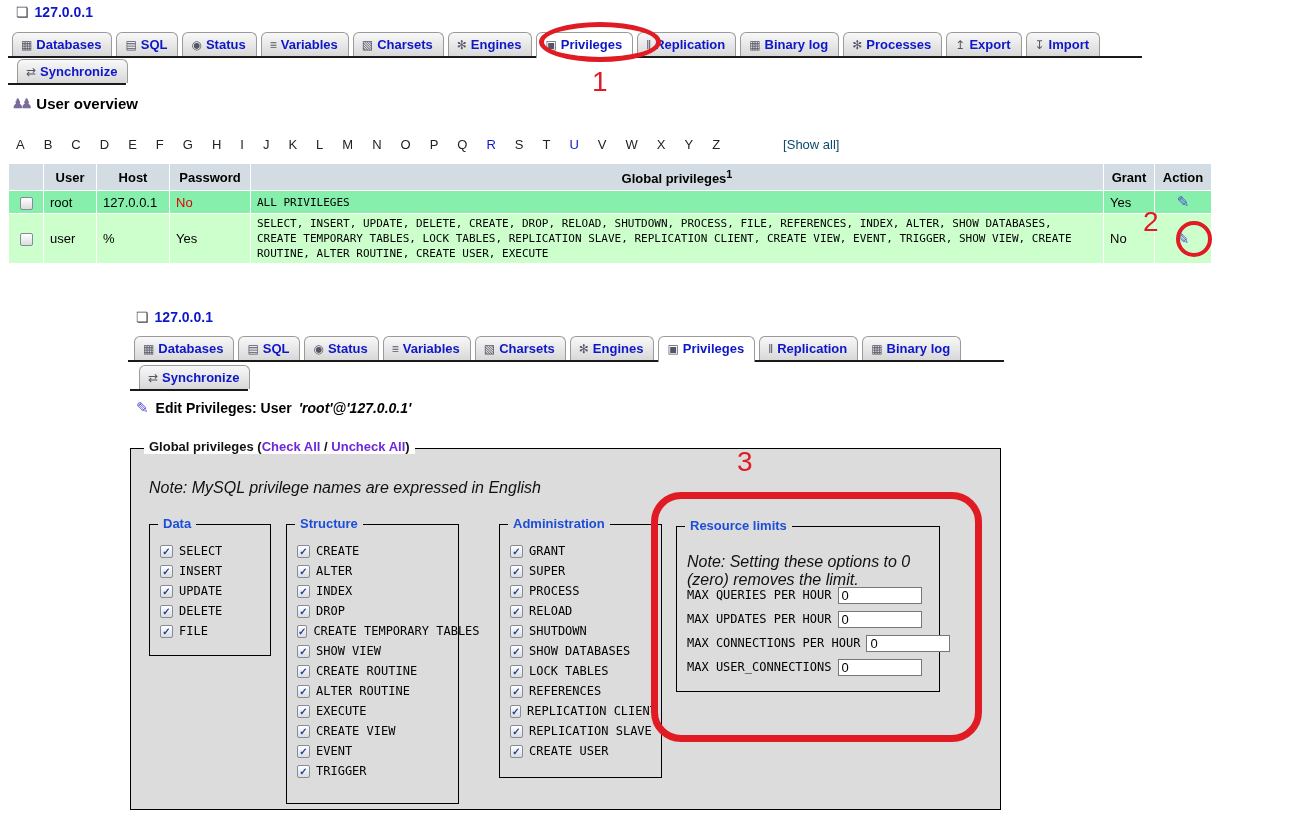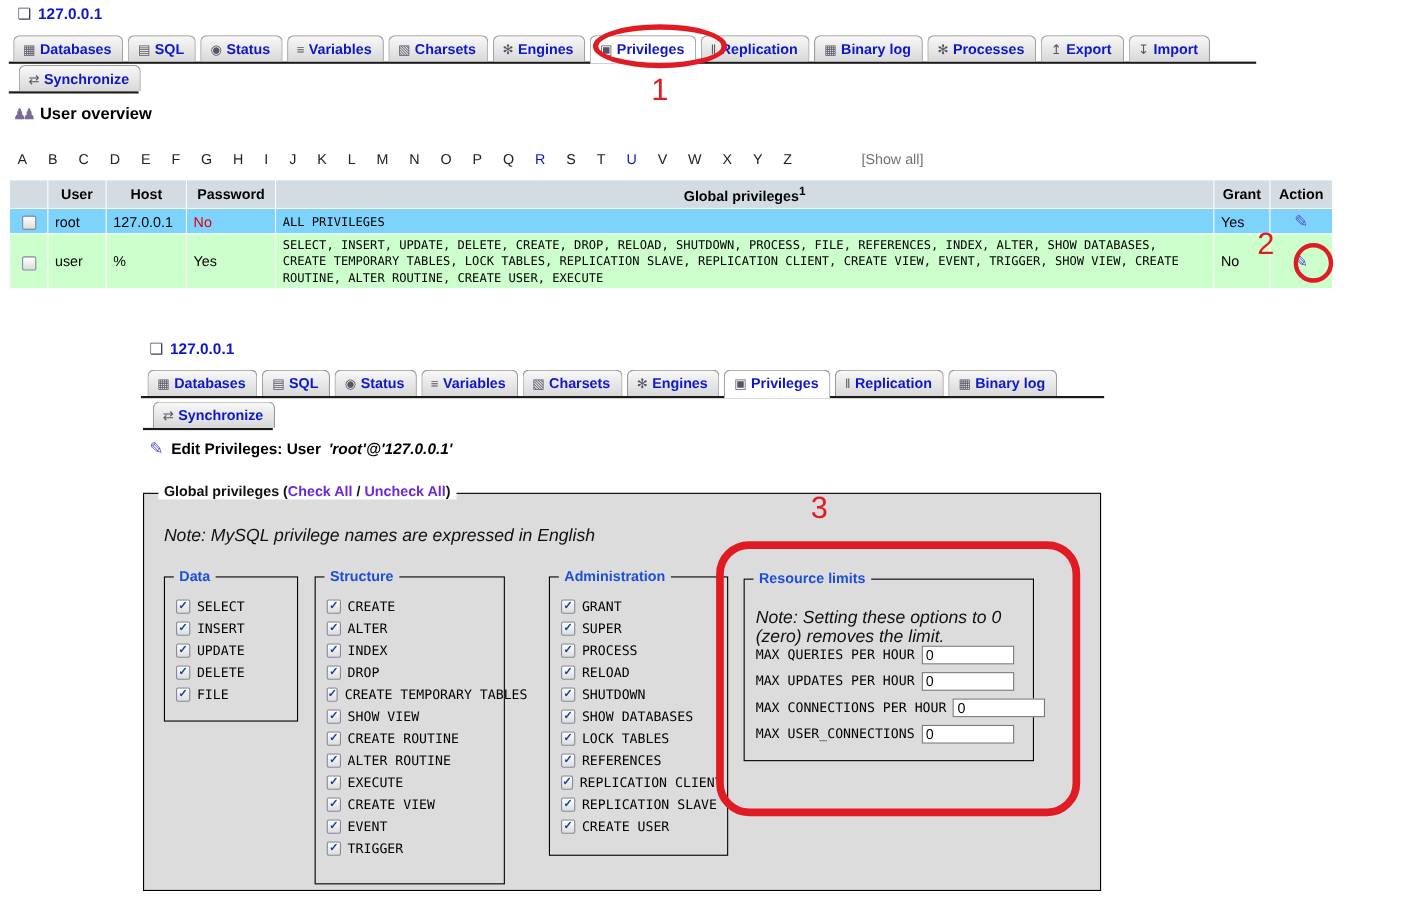--- a/index.html
+++ b/index.html
@@ -24,27 +24,27 @@
   
   .h-overview, .h-edit { position:absolute; display:flex; align-items:center; gap:7px;
     font-size:15px; font-weight:bold; color:#000; }
   .users-icon { color:#7a6a9c; font-size:13px; letter-spacing:-3px; }
   .pencil-icon { color:#5050d0; font-size:15px; font-weight:normal; }
   .h-edit .user-part { font-style:italic; }
 
   
   .alpha { position:absolute; display:flex; gap:19px; font-size:13px; color:#222; }
   .alpha .letter.link { color:#0d17c9; cursor:pointer; }
-  .alpha .show-all { color:#737373; margin-left:6px; cursor:pointer;padding-left:38px; }
+  .alpha .show-all { color:#0c4a6e; margin-left:6px; cursor:pointer;padding-left:38px; }
 
   
   .users-table { position:absolute; border-collapse:separate; border-spacing:1px; font-size:13px; }
   .users-table th { background:#d3dce3; font-weight:bold; padding:4px 6px; text-align:center; white-space:nowrap; }
   .users-table td { padding:2px 6px; vertical-align:middle; }
-  tr.row-gray td { background:#7dd3fc; }
+  tr.row-gray td { background:#86efac; }
   tr.row-green td { background:#ccffcc; }
   td.mono, .mono { font-family:"DejaVu Sans Mono", monospace; font-size:11px; line-height:15px; }
   .red-text { color:#e00000; }
   .c { text-align:center; }
   .cbx { width:13px; height:13px; border:1px solid #848b99; background:linear-gradient(#fff,#dcdcdc);
     display:inline-flex; align-items:center; justify-content:center; border-radius:2px;
     font-size:10px; color:#1b3fa0; font-weight:bold; cursor:pointer; }
   .cbx.empty { color:transparent; }
   .action-btn { cursor:pointer; display:inline-block; }
 

